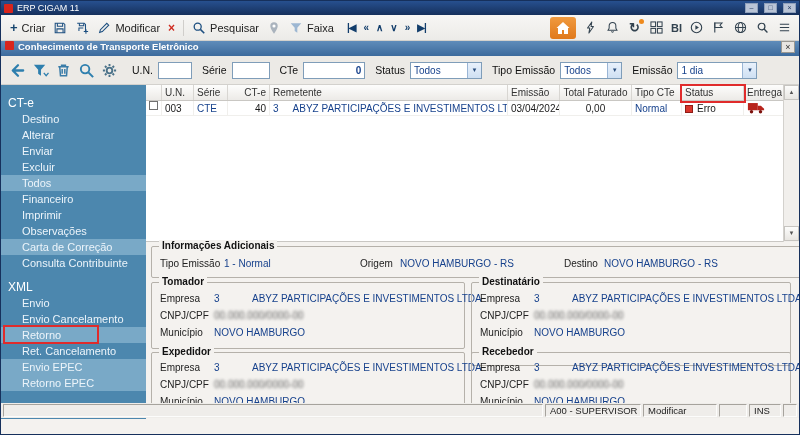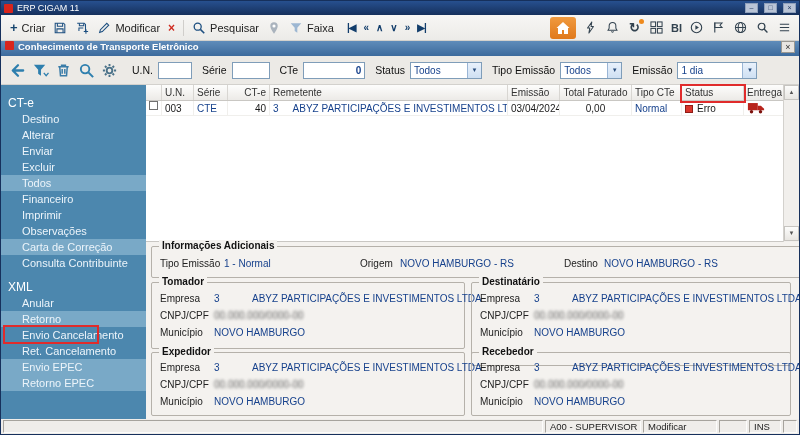--- a/index.html
+++ b/index.html
@@ -67,21 +67,21 @@
 .sbtn{position:absolute;left:0;width:15px;height:15px;background:linear-gradient(#fcfcfb,#e8e6e2);border:1px solid #c6c4c0;font-size:6px;color:#555;text-align:center;line-height:13px;cursor:pointer}
 
 
 .groupbox{position:absolute;border:1px solid #b5b1aa;border-radius:2px}
 .gb-title{position:absolute;top:-7px;left:7px;background:#f4f2ef;padding:0 3px;font-size:10px;font-weight:bold;color:#111;line-height:12px;white-space:nowrap}
 .lbl{position:absolute;font-size:10px;color:#222;white-space:nowrap}
 .val{position:absolute;font-size:10px;color:#16418c;white-space:nowrap}
 .val.blur{filter:blur(1.5px);color:#666}
 
 
-.statusbar{position:absolute;left:0;bottom:0;width:798px;height:15px;background:#efedea;display:flex;gap:2px;padding:1px 2px;font-size:9.5px}
+.statusbar{position:absolute;left:0;bottom:16px;width:798px;height:15px;background:#efedea;display:flex;gap:2px;padding:1px 2px;font-size:9.5px}
 .seg{border:1px solid;border-color:#a6a39d #fcfcfb #fcfcfb #a6a39d;background:#efedea;padding:0 4px;line-height:11px;color:#222;white-space:nowrap;overflow:hidden}
 
 
 .anno{position:absolute;border:2px solid #e02b2b;z-index:60;pointer-events:none}
 </style>
 </head>
 <body>
 
 <div id="root">
 
@@ -293,23 +293,23 @@
     <div class="sb-item">Alterar</div>
     <div class="sb-item">Enviar</div>
     <div class="sb-item">Excluir</div>
     <div class="sb-item hl">Todos</div>
     <div class="sb-item">Financeiro</div>
     <div class="sb-item">Imprimir</div>
     <div class="sb-item">Observações</div>
     <div class="sb-item hl">Carta de Correção</div>
     <div class="sb-item">Consulta Contribuinte</div>
     <div class="sb-sec xml">XML</div>
-    <div class="sb-item">Anular</div>
+    <div class="sb-item">Envio</div>
+    <div class="sb-item">Envio Cancelamento</div>
     <div class="sb-item hl">Retorno</div>
-    <div class="sb-item">Envio Cancelamento</div>
     <div class="sb-item">Ret. Cancelamento</div>
     <div class="sb-item hl">Envio EPEC</div>
     <div class="sb-item hl">Retorno EPEC</div>
   </div>
 
   <div class="main">
     <div class="gridwrap">
       <div class="ghead">
         <div class="c-cb"></div>
         <div class="c-un">U.N.</div>

